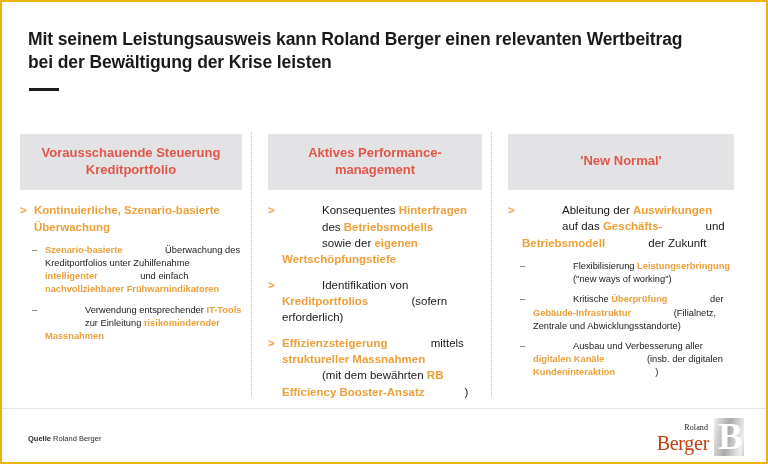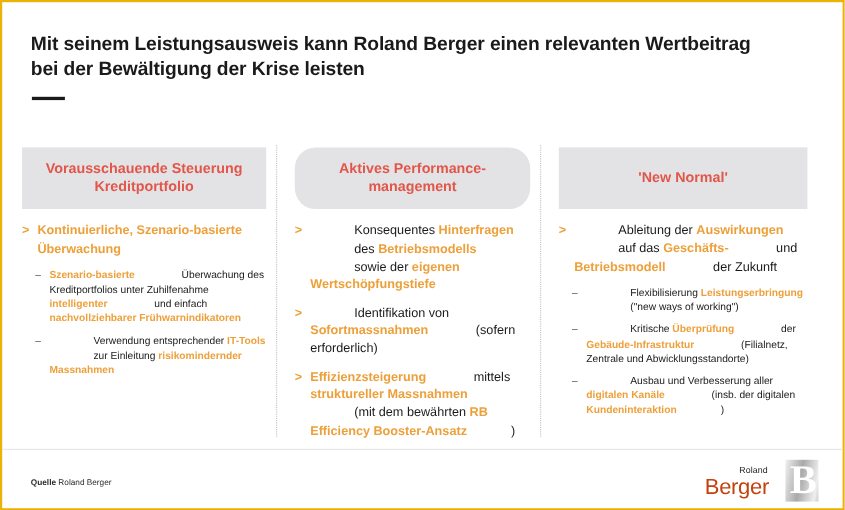--- a/index.html
+++ b/index.html
@@ -78,21 +78,21 @@
     text-align: center;
     line-height: 1.28;
     padding: 11px 8px 12px 8px;
     box-sizing: border-box;
     min-height: 54px;
     display: flex;
     align-items: center;
     justify-content: center;
   }
   #col-0 .col-header { min-height: 56px; text-align: center; }
-  #col-1 .col-header { min-height: 56px; border-radius: 19px; }
+  #col-1 .col-header { min-height: 56px; }
   #col-2 .col-header { min-height: 56px; }
 
   .col-body { padding-top: 12px; }
 
   
   .b1 {
     position: relative;
     padding-left: 14px;
     font-size: 11.5px;
     line-height: 1.42;
@@ -151,22 +151,23 @@
     position: absolute;
     right: 22px;
     top: 414px;
     height: 40px;
     display: flex;
     align-items: flex-end;
   }
   #logo-words {
     text-align: right;
     line-height: 1;
-    padding-right: 15px;
+    padding-right: 5px;
     padding-bottom: 3px;
+    font-family: Liberation Serif, serif;
   }
   #logo-roland {
     font-size: 8px;
     color: #222;
     letter-spacing: 0.1px;
     margin-bottom: 1px;
     margin-right: 1px;
   }
   #logo-berger {
     font-size: 20px;
@@ -208,21 +209,21 @@
         <div class="b1 strong"><span class="mk">&gt;</span><span class="hl">Kontinuierliche, Szenario-basierte Überwachung</span></div>
         <div class="b2"><span class="mk">–</span><span class="hl">Szenario-basierte </span><span class="pl">Überwachung des Kreditportfolios unter Zuhilfenahme </span><span class="hl">intelligenter </span><span class="pl">und einfach </span><span class="hl">nachvollziehbarer Frühwarnindikatoren</span></div>
         <div class="b2"><span class="mk">–</span><span class="pl">Verwendung entsprechender </span><span class="hl">IT-Tools </span><span class="pl">zur Einleitung </span><span class="hl">risikomindernder Massnahmen</span></div>
       </div>
   </div>
 
   <div class="column" id="col-1">
     <div class="col-header">Aktives Performance-management</div>
     <div class="col-body">
         <div class="b1"><span class="mk">&gt;</span><span class="pl">Konsequentes </span><span class="hl">Hinterfragen </span><span class="pl">des </span><span class="hl">Betriebsmodells </span><span class="pl">sowie der </span><span class="hl">eigenen Wertschöpfungstiefe</span></div>
-        <div class="b1"><span class="mk">&gt;</span><span class="pl">Identifikation von </span><span class="hl">Sofortmassnahmen </span><span class="pl">(sofern erforderlich)</span></div>
+        <div class="b1"><span class="mk">&gt;</span><span class="pl">Identifikation von </span><span class="hl">Kreditportfolios </span><span class="pl">(sofern erforderlich)</span></div>
         <div class="b1"><span class="mk">&gt;</span><span class="hl">Effizienzsteigerung </span><span class="pl">mittels </span><span class="hl">struktureller Massnahmen </span><span class="pl">(mit dem bewährten </span><span class="hl">RB Efficiency Booster-Ansatz</span><span class="pl">)</span></div>
       </div>
   </div>
 
   <div class="column" id="col-2">
     <div class="col-header">'New Normal'</div>
     <div class="col-body">
         <div class="b1"><span class="mk">&gt;</span><span class="pl">Ableitung der </span><span class="hl">Auswirkungen </span><span class="pl">auf das </span><span class="hl">Geschäfts- </span><span class="pl">und </span><span class="hl">Betriebsmodell </span><span class="pl">der Zukunft</span></div>
         <div class="b2"><span class="mk">–</span><span class="pl">Flexibilisierung </span><span class="hl">Leistungserbringung </span><span class="pl">("new ways of working")</span></div>
         <div class="b2"><span class="mk">–</span><span class="pl">Kritische </span><span class="hl">Überprüfung </span><span class="pl">der </span><span class="hl">Gebäude-Infrastruktur </span><span class="pl">(Filialnetz, Zentrale und Abwicklungsstandorte)</span></div>

